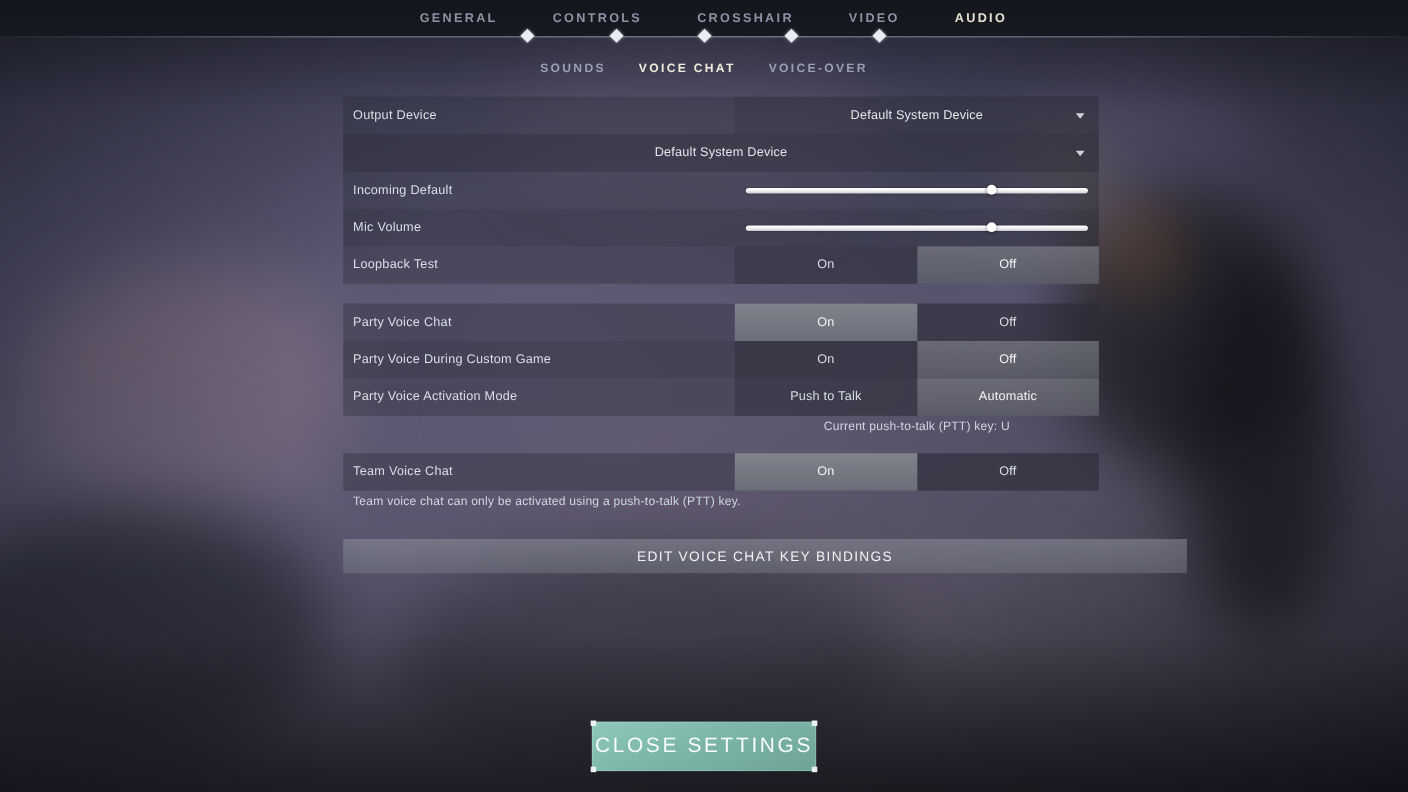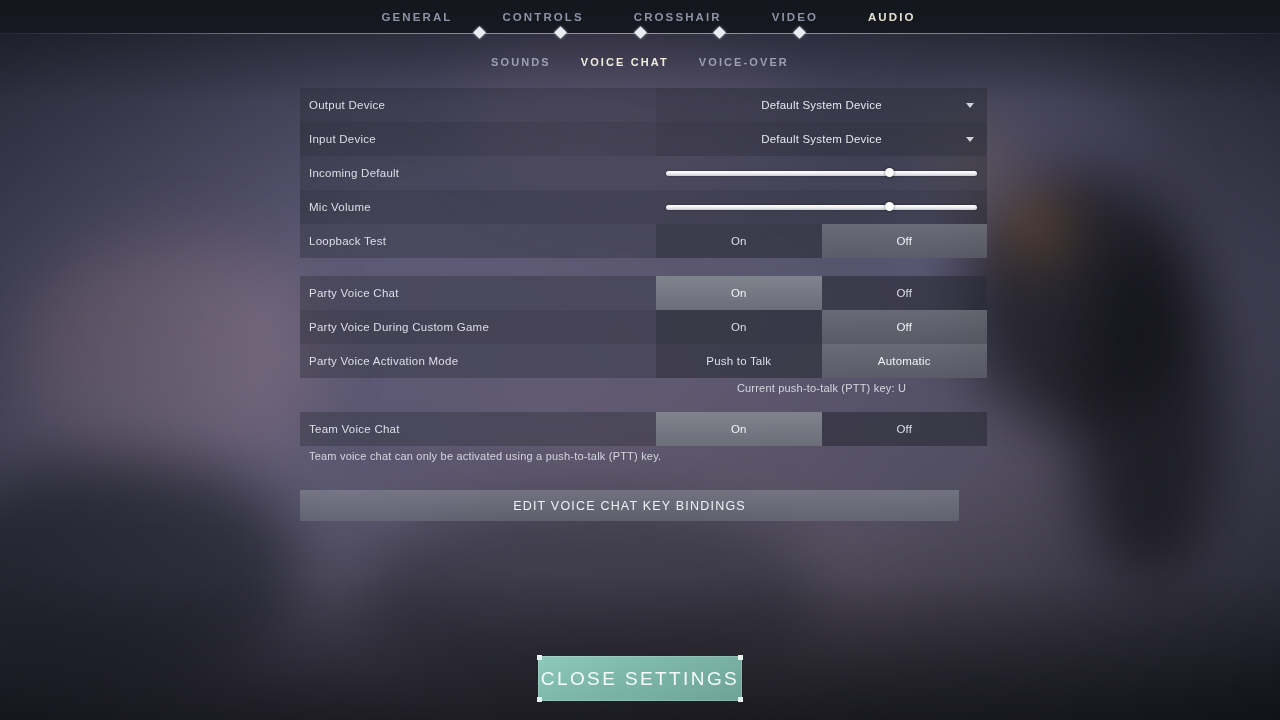--- a/index.html
+++ b/index.html
@@ -68,21 +68,21 @@
     z-index:5;
   }
   #subnav .sub {
     font-size:11px; letter-spacing:2.1px; font-weight:700; color:#9aa0b2;
     white-space:nowrap;
   }
   #subnav .sub.active { color:#f0ecdd; }
 
   
   #panel {
-    position:absolute; left:300px; top:88px; width:687px; z-index:4;
+    position:absolute; left:312px; top:88px; width:687px; z-index:4;
   }
   .row {
     position:relative; height:34px; display:flex; align-items:stretch;
     background:rgba(38,40,50,0.34);
   }
   .row.alt { background:rgba(30,32,41,0.40); }
   .row .label {
     width:356px; display:flex; align-items:center;
     padding-left:9px; font-size:11.5px; color:#dcdfe6;
     letter-spacing:0.25px;
@@ -138,21 +138,21 @@
     position:relative; height:22px; font-size:11px;
     color:#d3d6de; letter-spacing:0.2px;
   }
   .note .right {
     position:absolute; left:356px; right:0; top:4px;
     text-align:center;
   }
   .note .left { position:absolute; left:9px; top:4px; }
 
   .wide-btn {
-    margin-top:22px; height:31px; width:659px;
+    margin-top:22px; height:31px; width:767px;
     display:flex; align-items:center; justify-content:center;
     background:linear-gradient(180deg, rgba(139,143,153,0.55) 0%,
                                         rgba(113,117,128,0.55) 100%);
     font-size:12.5px; letter-spacing:1.2px; color:#f0f1f4; font-weight:400;
   }
 
   
   #close-wrap {
     position:absolute; left:0; top:656px; width:1280px;
     display:flex; justify-content:center; z-index:6;
@@ -222,21 +222,20 @@
     <div class="label">Output Device</div>
     <div class="control">
       <div class="dd">
         <span class="ddval">Default System Device</span>
         <span class="arrow"></span>
       </div>
     </div>
   </div>
 
   <div class="row alt">
-    <div class="label">Input Device</div>
     <div class="control">
       <div class="dd">
         <span class="ddval">Default System Device</span>
         <span class="arrow"></span>
       </div>
     </div>
   </div>
 
   <div class="row">
     <div class="label">Incoming Default</div>

